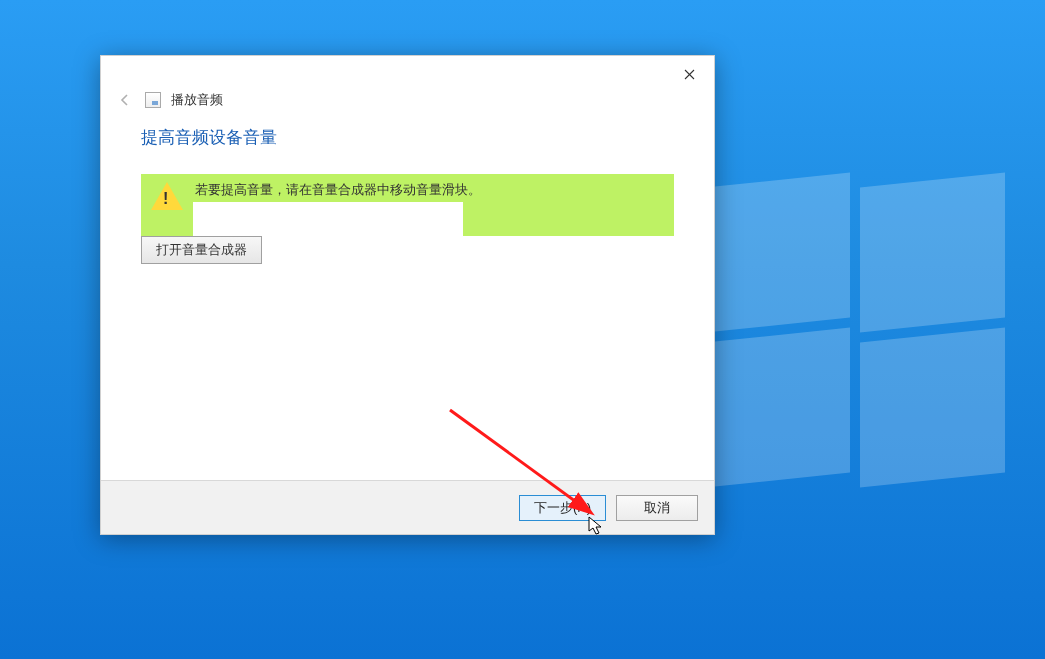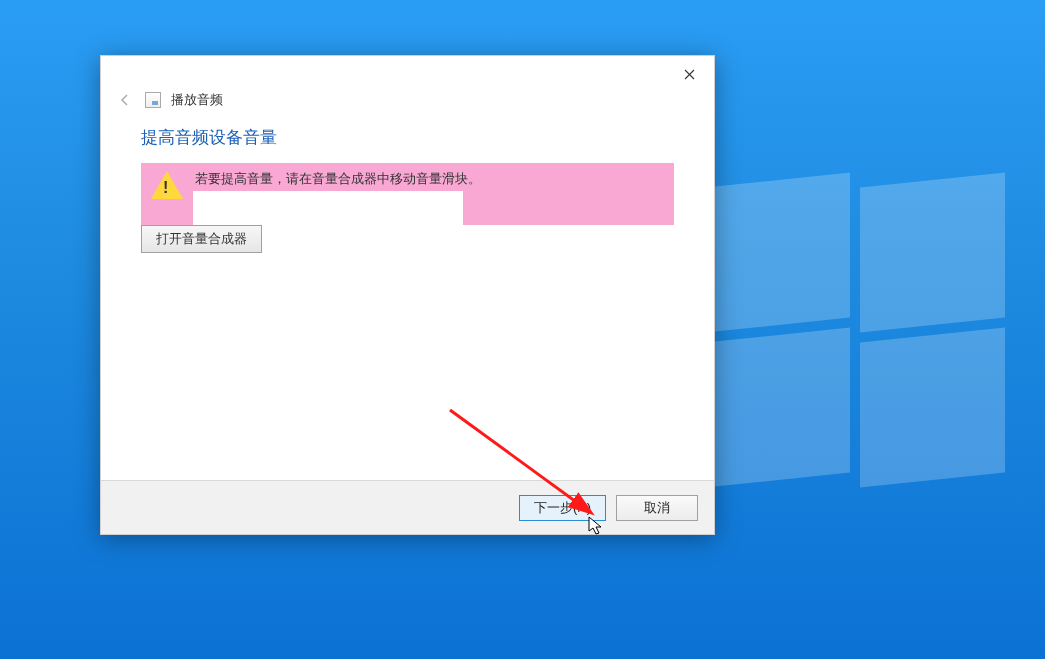--- a/index.html
+++ b/index.html
@@ -103,24 +103,24 @@
     }
     .body {
       flex: 1;
       padding: 6px 40px 0 40px;
       position: relative;
     }
     .main-heading {
       color: #1a5fb4;
       font-size: 17px;
       font-weight: normal;
-      margin-bottom: 14px;
+      margin-bottom: 25px;
     }
     .info-panel {
-      background: #f9a8d4;
+      background: #bef264;
       height: 62px;
       display: flex;
       align-items: flex-start;
       gap: 12px;
       padding: 6px 10px;
       position: relative;
     }
     .warn-icon {
       width: 0;
       height: 0;

